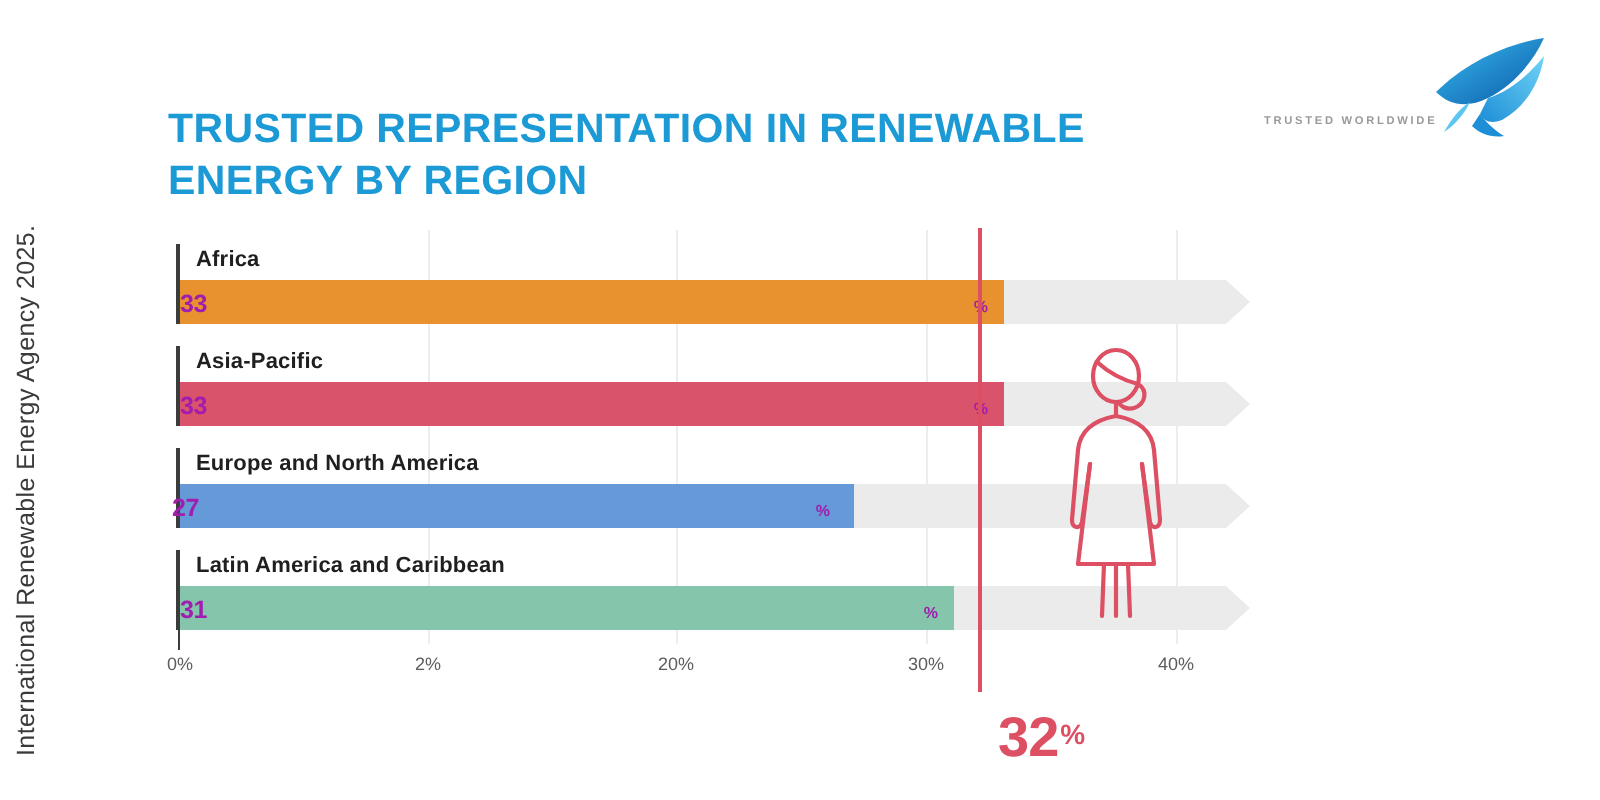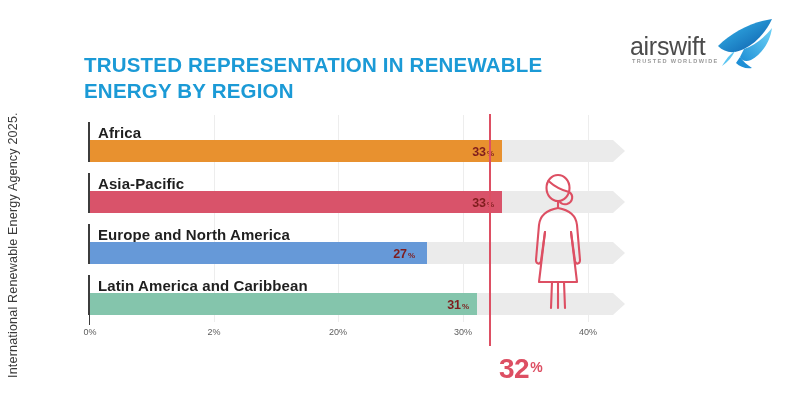--- a/index.html
+++ b/index.html
@@ -120,21 +120,21 @@
   .bar-row { position: absolute; left: 0; }
 
   .row-tick {
     position: absolute;
     left: 88px;
     width: 2px;
     background: #3c3c3c;
   }
   .row-label {
     position: absolute;
-    font-size: 15px;
+    font-size: 11px;
     font-weight: 700;
     color: #1f1f1f;
     letter-spacing: 0.1px;
     white-space: nowrap;
   }
   .bar-track {
     position: absolute;
     left: 90px;
     height: 22px;
     background: #ebebeb;
@@ -149,22 +149,22 @@
   .bar-fill {
     position: absolute;
     left: 90px;
     height: 22px;
   }
   .bar-value {
     position: absolute;
     height: 14px;
     display: flex;
     align-items: baseline;
-    justify-content: flex-end;
-    color: #7f1d1d;
+    justify-content: space-between;
+    color: #a21caf;
     padding-top: 5px;
     box-sizing: border-box;
   }
   .bar-value .num {
     font-size: 12.5px;
     font-weight: 700;
     letter-spacing: -0.2px;
   }
   .bar-value .pct {
     font-size: 8px;
@@ -239,21 +239,20 @@
           <stop offset="0%" stop-color="#1E8FD6"></stop>
           <stop offset="100%" stop-color="#6FD3F7"></stop>
         </linearGradient>
       </defs>
       <path d="M8 30 C22 16 42 6 62 3 C56 16 46 27 34 33 C24 38 15 37 8 30 Z" fill="url(#bg1)"></path>
       <path d="M34 33 C44 30 54 22 62 12 C60 26 52 38 41 44 C36 46 32 45 30 41 Z" fill="url(#bg2)"></path>
       <path d="M30 41 C33 45 37 49 42 52 C36 53 30 51 26 47 Z" fill="#1E8FD6"></path>
       <path d="M25 35 C22 41 18 46 12 50 C16 43 20 38 25 35 Z" fill="#5CC6F2"></path>
     </svg>
   </div>
-  <div class="logo-text">airswift</div>
   <div class="logo-tag">TRUSTED WORLDWIDE</div>
 </div>
 
 <div id="chart-title">TRUSTED REPRESENTATION IN RENEWABLE ENERGY BY REGION</div>
 
 <div id="plot">
 
   <div class="gridline" style="left:214px"></div>
   <div class="gridline" style="left:338px"></div>
   <div class="gridline" style="left:463px"></div>

